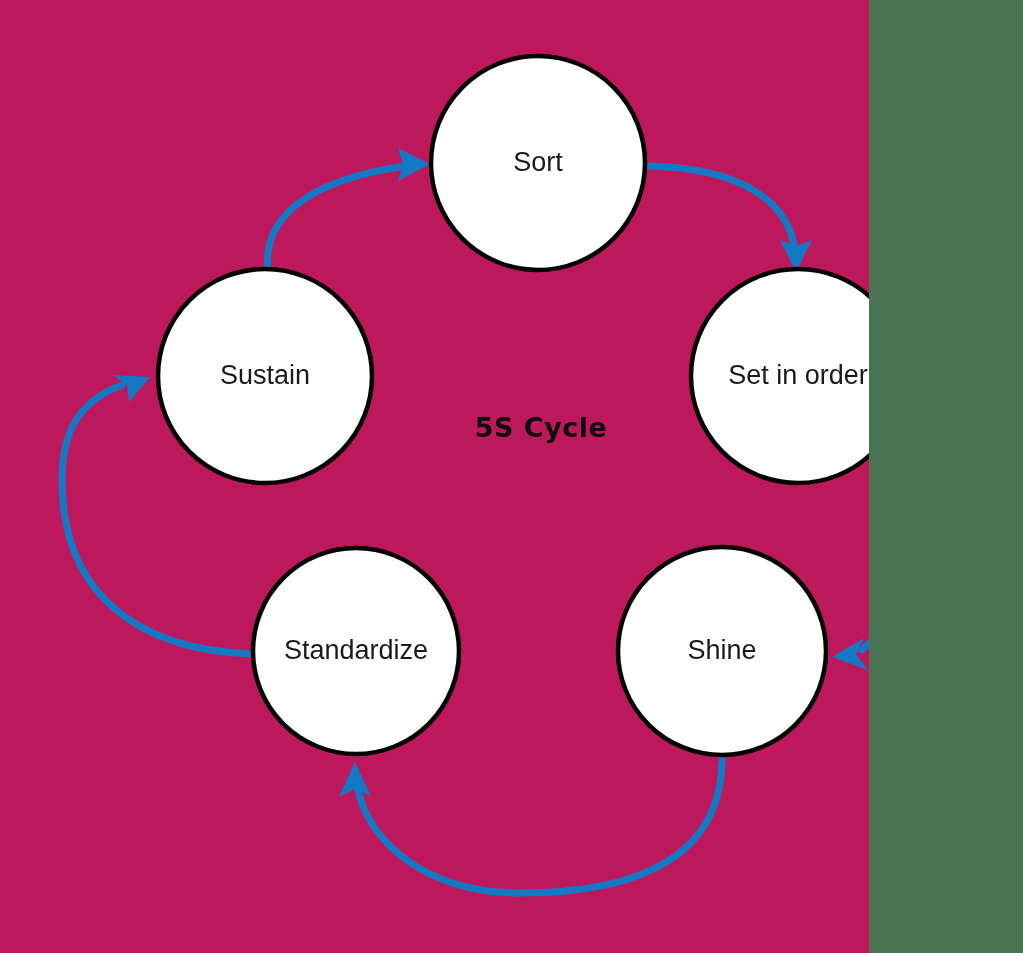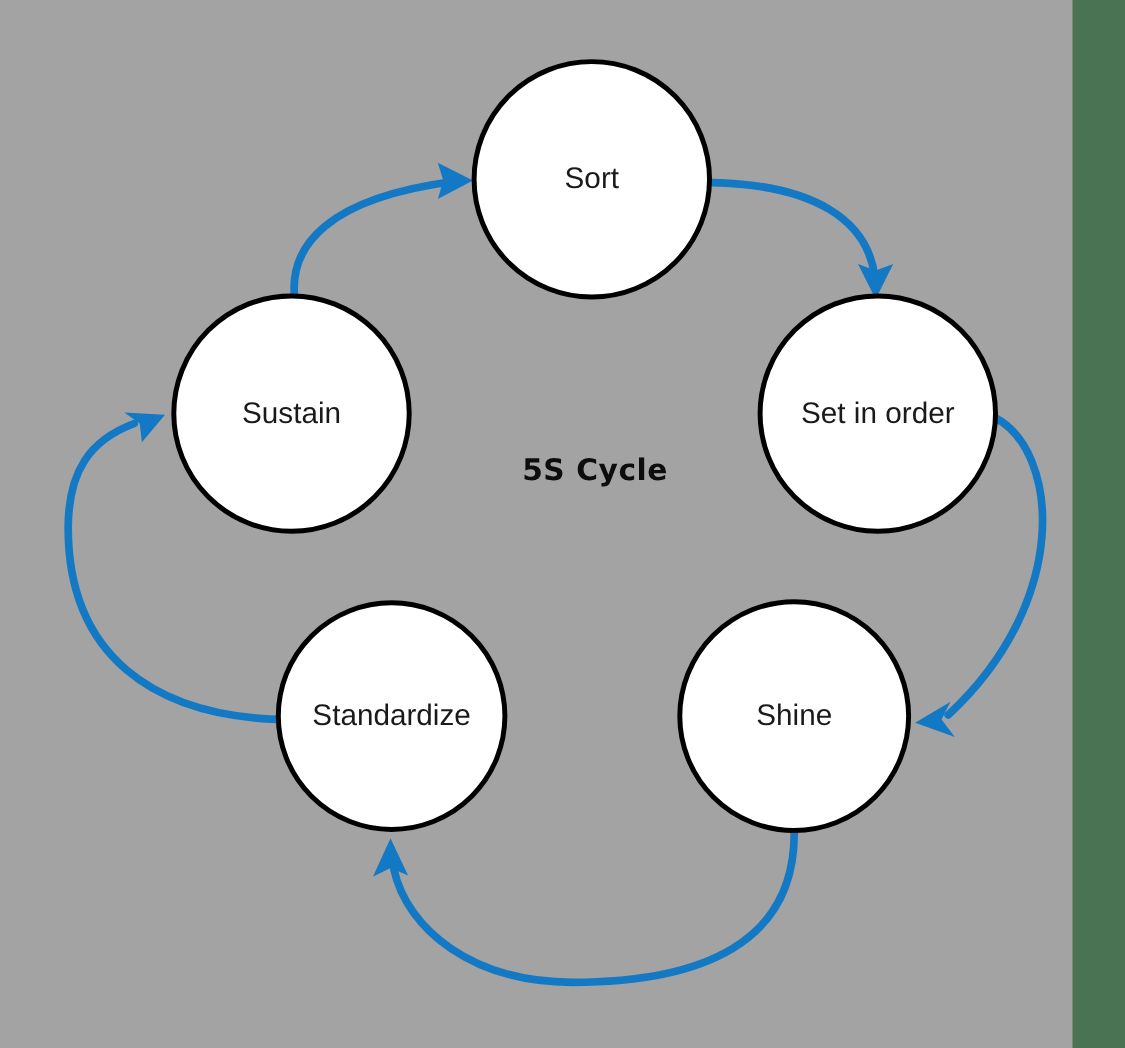--- a/index.html
+++ b/index.html
@@ -2,23 +2,23 @@
 <html><head>
 <meta charset="utf-8">
 <style>
   html, body {
     margin: 0;
     padding: 0;
     background: #4a7354;
   }
   #canvas {
     position: relative;
-    width: 975px;
+    width: 869px;
     height: 953px;
-    background: #a3a3a3;
+    background: #be185d;
     overflow: hidden;
   }
   #diagram-svg {
     position: absolute;
     left: 0;
     top: 0;
     width: 1023px;
     height: 953px;
   }
   .node-label {

